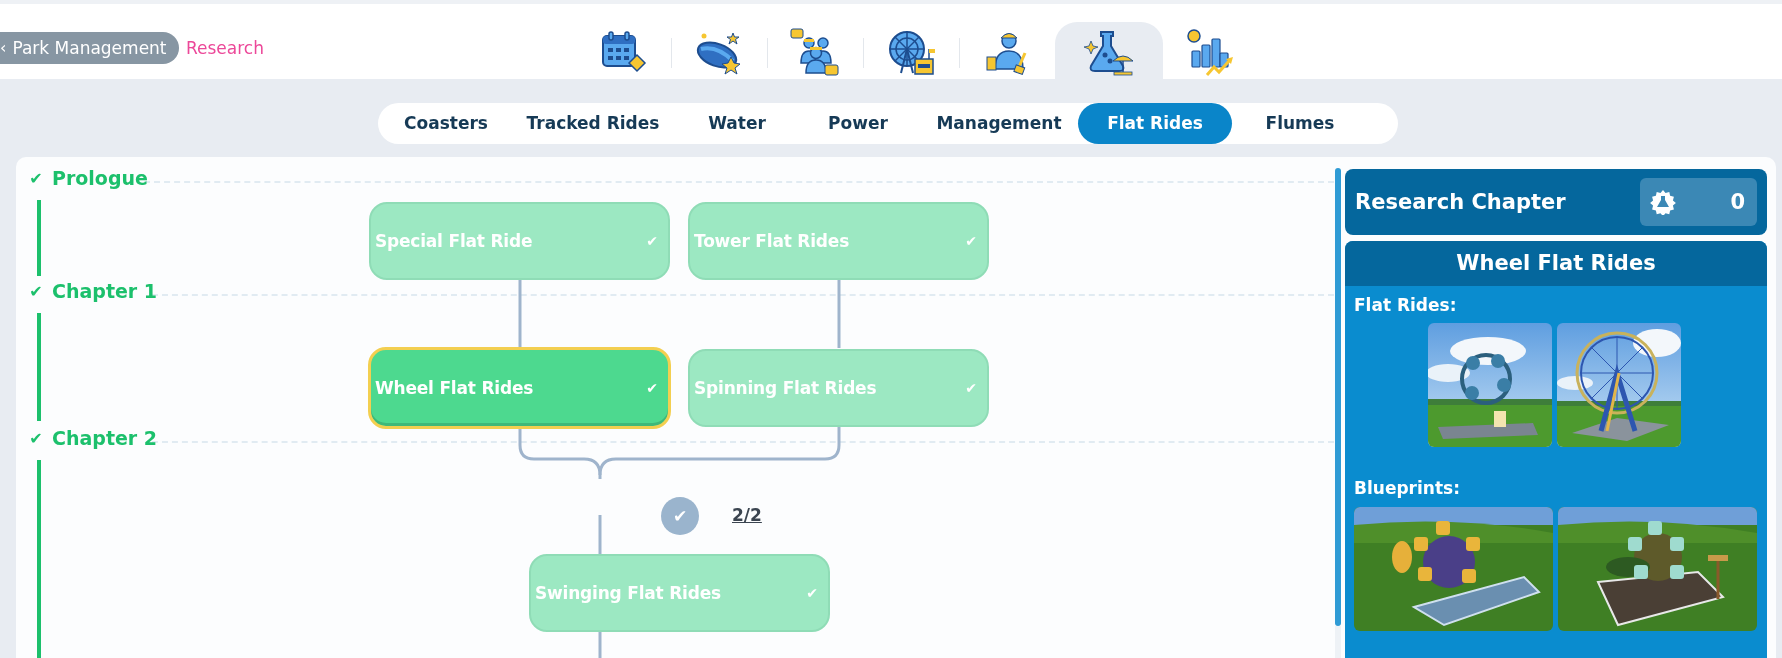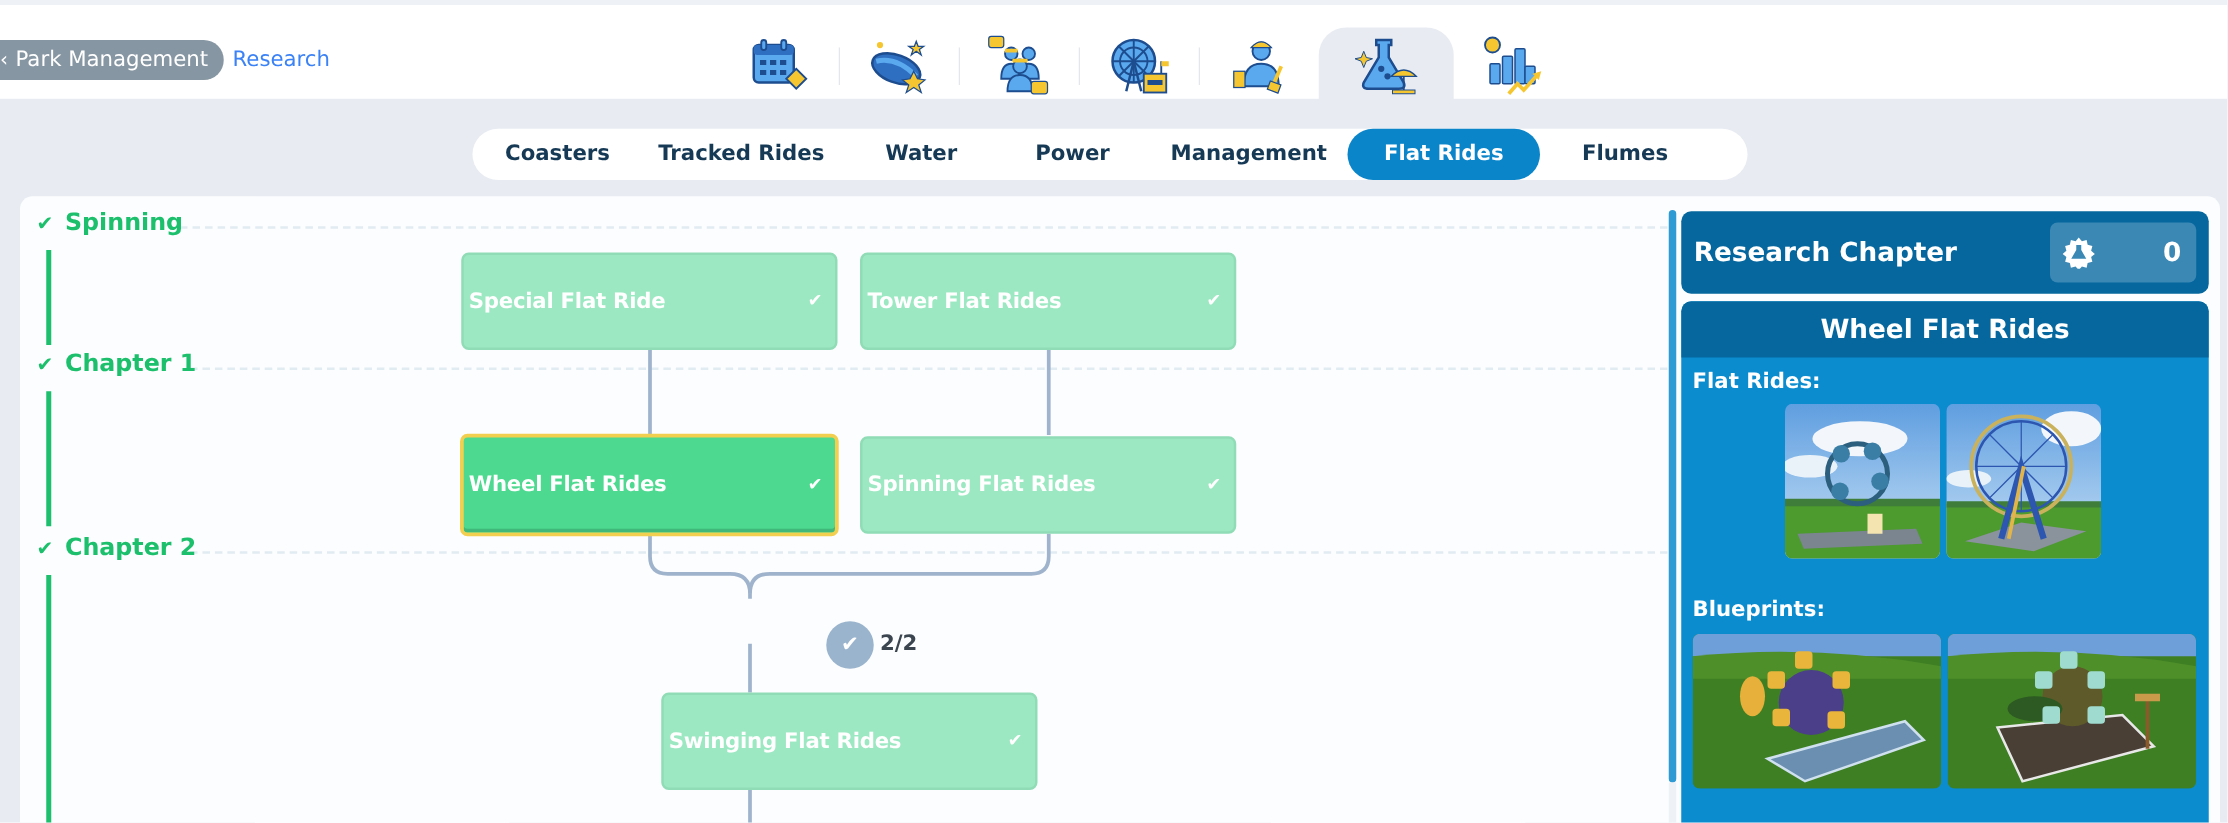--- a/index.html
+++ b/index.html
@@ -20,21 +20,21 @@
     padding: 0 12px 0 6px;
     background: #8796a3; color: #fff;
     border-radius: 0 16px 16px 0;
     font-size: 17px; line-height: 32px;
     display: flex; align-items: center; gap: 6px;
     cursor: pointer;
   }
   .crumb-pill .chev { font-size: 16px; }
   .crumb-current {
     position: absolute; left: 186px; top: 28px; line-height: 32px;
-    font-size: 17px; color: #3b82f6;
+    font-size: 17px; color: #ec4899;
   }
   .icon-tabs { position: absolute; left: 575px; top: 18px; height: 61px; display: flex; }
   .icon-tab {
     width: 96px; height: 61px; display: flex; align-items: center; justify-content: center;
     position: relative; cursor: pointer;
   }
   .icon-tab + .icon-tab::before {
     content: ""; position: absolute; left: 0; top: 16px; width: 1px; height: 30px; background: #e3e7ec;
   }
   .icon-tab.active {
@@ -66,21 +66,21 @@
     position: absolute; left: 12px; display: flex; align-items: center; gap: 8px;
     font-weight: bold; font-size: 19px; color: #1cc06c;
   }
   .chapter .tick { font-size: 16px; width: 16px; text-align: center; }
   .dash {
     position: absolute; height: 0; border-top: 2px dashed #e1ebf2;
   }
   .ch-line { position: absolute; left: 21px; width: 4px; background: #1cc06c; }
   .node {
     position: absolute; width: 301px; height: 78px;
-    background: #9ce8c2; border: 2px solid #8fdcb6; border-radius: 6px;
+    background: #9ce8c2; border: 2px solid #8fdcb6; border-radius: 18px;
     display: flex; align-items: center; justify-content: space-between;
     padding: 0 10px 0 4px; cursor: pointer;
   }
   .node .label { color: #fff; font-weight: bold; font-size: 17px; letter-spacing: -0.2px; }
   .node .check { color: #fff; font-size: 14px; font-weight: bold; }
   .node.selected {
     background: #4dd98f; border: 3px solid #f3cf50; box-shadow: inset 0 -3px 0 #3fb879;
   }
   .connectors { position: absolute; left: 0; top: 0; width: 1320px; height: 510px; }
   .gate {
@@ -240,21 +240,21 @@
     <div class="dash" style="left:128px; top:24px; width:1190px;"></div>
     <div class="dash" style="left:136px; top:137px; width:1182px;"></div>
     <div class="dash" style="left:136px; top:284px; width:1182px;"></div>
 
     <div class="ch-line" style="top:43px; height:76px;"></div>
     <div class="ch-line" style="top:156px; height:108px;"></div>
     <div class="ch-line" style="top:303px; height:210px;"></div>
 
     <div class="chapter" style="top:10px;">
       <span class="tick">✔</span>
-      <span>Spinning</span>
+      <span>Prologue</span>
     </div>
     <div class="chapter" style="top:123px;">
       <span class="tick">✔</span>
       <span>Chapter 1</span>
     </div>
     <div class="chapter" style="top:270px;">
       <span class="tick">✔</span>
       <span>Chapter 2</span>
     </div>
 
@@ -283,21 +283,21 @@
       <span class="check">✔</span>
     </div>
     <div class="node" style="left:672px; top:192px;">
       <span class="label">Spinning Flat Rides</span>
       <span class="check">✔</span>
     </div>
 
     <div class="gate" style="left:645px; top:340px;">
       <span>✔</span>
     </div>
-    <span class="gate-count" style="left:688px; top:348px;">2/2</span>
+    <span class="gate-count" style="left:716px; top:348px;text-decoration:underline;">2/2</span>
 
     <div class="node" style="left:513px; top:397px;">
       <span class="label">Swinging Flat Rides</span>
       <span class="check">✔</span>
     </div>
   </div>
 
   <div class="scrollbar"></div>
   <div class="scroll-track"></div>
 

